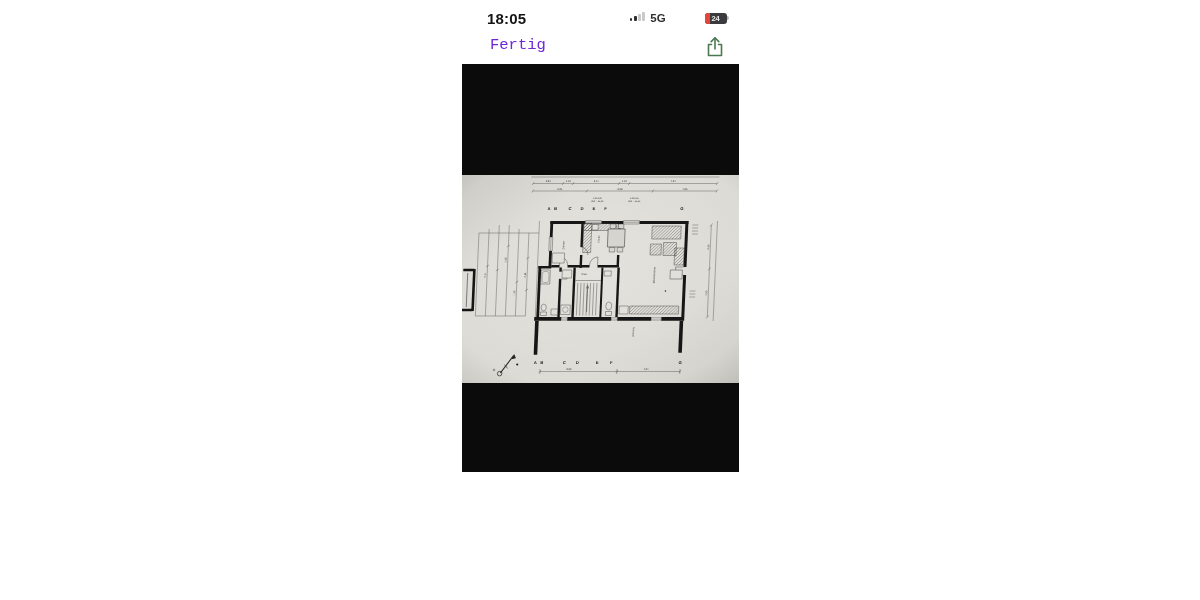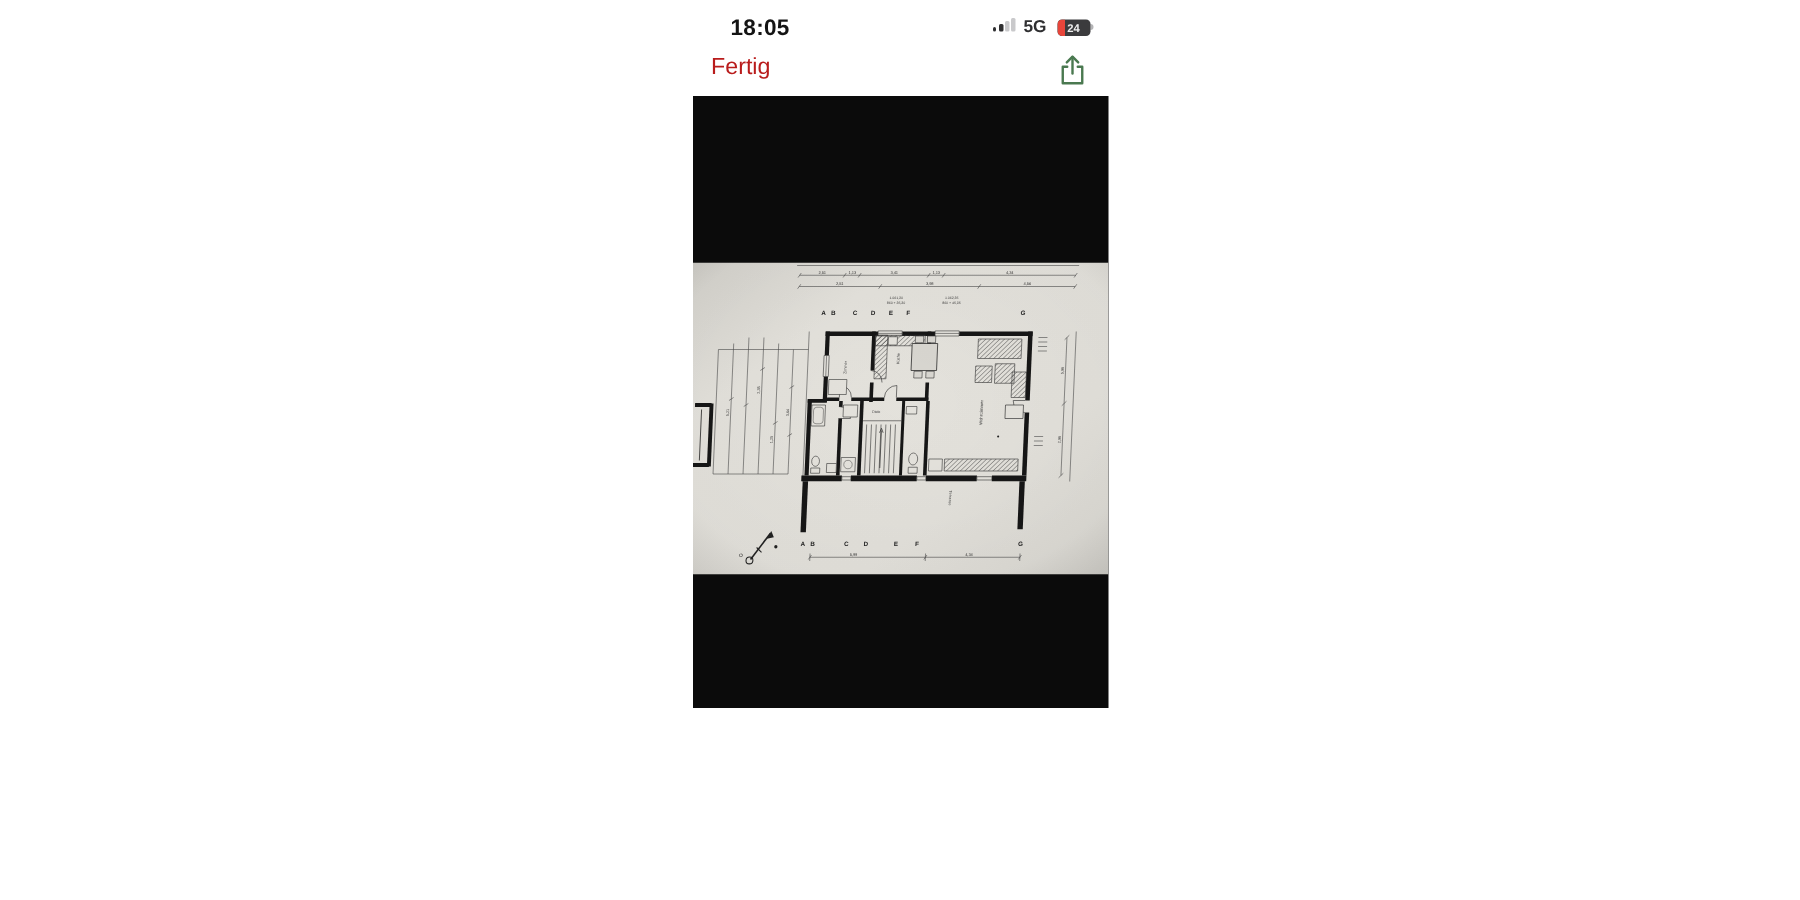--- a/index.html
+++ b/index.html
@@ -11,30 +11,30 @@
   .statusbar { position:absolute; top:0; left:0; right:0; height:30px; display:flex; align-items:center;
                justify-content:space-between; padding:6px 10px 0 25px; }
   .time { font-size:15px; font-weight:700; color:#141414; letter-spacing:0.2px; }
   .status-right { display:flex; gap:4px; }
   .signal { display:flex; align-items:flex-end; gap:1.5px; height:10px; padding-bottom:1px; }
   .signal i { display:block; width:2.8px; border-radius:1px; background:#c9c9cb; }
   .signal i.on { background:#2f2f31; }
   .s1{height:3.5px} .s2{height:5.5px} .s3{height:7.5px} .s4{height:9.5px}
   .net { font-size:11.5px; font-weight:600; color:#2f2f31; margin-left:1px; }
   .battery { display:flex; align-items:center; margin-left:3px; }
-  .bat-body { position:relative; width:22px; height:11px; background:#3b3b3d; border-radius:3px; overflow:hidden; }
+  .bat-body { position:relative; width:22px; height:11px; background:#3b3b3d; border-radius:3px; overflow:hidden;margin-left:32px; }
   .bat-fill { position:absolute; left:0; top:0; bottom:0; width:26%; background:#e8453a; border-radius:3px 0 0 3px; }
   .bat-num { position:absolute; inset:0; display:flex; align-items:center; justify-content:center;
              font-size:7.5px; font-weight:700; color:#efefef; letter-spacing:0; }
   .bat-cap { width:1.6px; height:4px; background:#b4b4b6; border-radius:0 2px 2px 0; margin-left:0.8px; }
 
   
   .navbar { position:absolute; top:30px; left:0; right:0; height:34px; background:#ffffff; }
-  .done { position:absolute; left:12px; top:6px; background:none; border:none; font-family:Liberation Sans, sans-serif;
-          font-size:15.5px; color:#b91c1c; cursor:pointer; }
+  .done { position:absolute; left:28px; top:6px; background:none; border:none; font-family:Liberation Mono, monospace;
+          font-size:15.5px; color:#6d28d9; cursor:pointer; }
   .title { position:absolute; left:0; right:0; top:7px; text-align:center; font-size:15.5px;
            font-weight:700; color:#2c2c2e; }
   .share { position:absolute; right:12px; top:3px; background:none; border:none; cursor:pointer; padding:2px; }
 
   
   .viewer { position:absolute; top:64px; left:0; right:0; bottom:0; background:#0b0b0b; }
   .photo { position:absolute; top:111px; left:0; width:277px; height:208px; }
   .photo svg { display:block; }
   .dots { position:absolute; left:0; right:0; top:496px; display:flex; justify-content:center; gap:8px; }
   .dot { width:5.5px; height:5.5px; border-radius:50%; background:#7e7e7e; }

